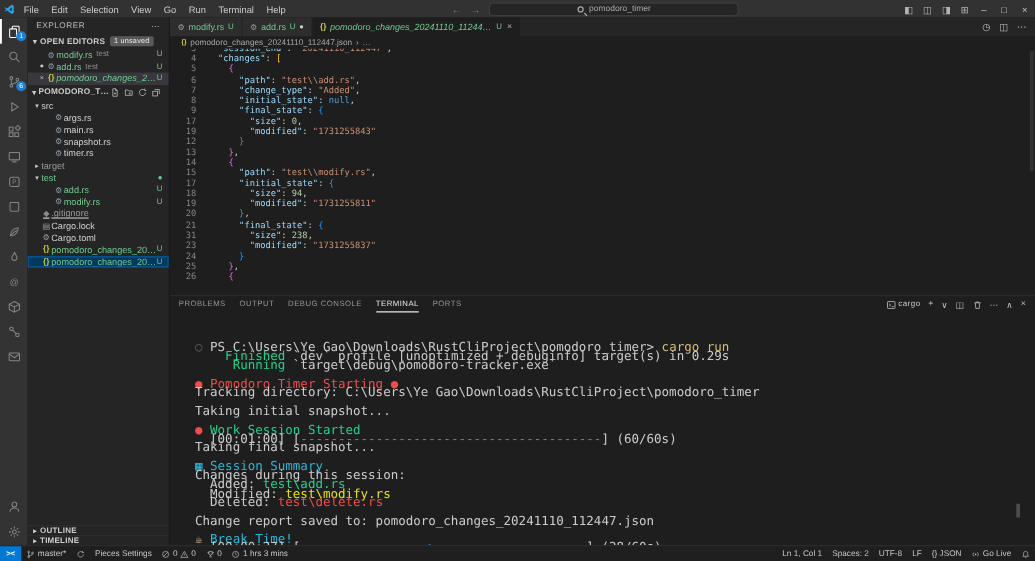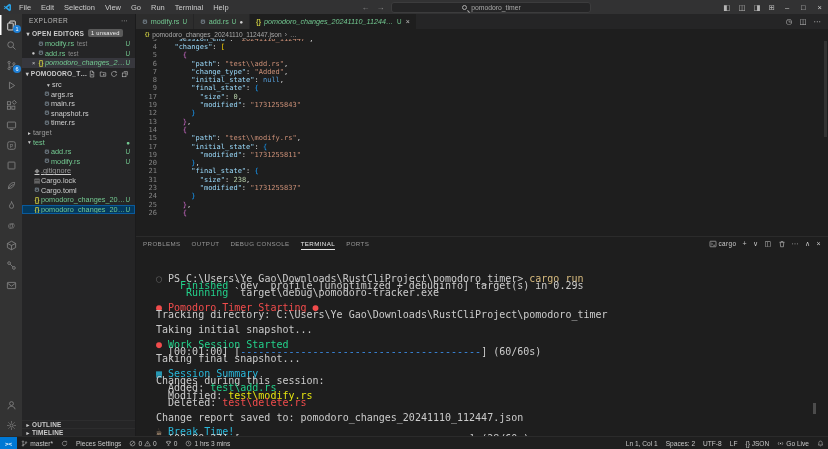--- a/index.html
+++ b/index.html
@@ -334,21 +334,21 @@
             </span>
             <span>
               <svg viewBox="0 0 16 16" width="8" height="8" fill="none" stroke="currentColor" stroke-width="1.2">
                 <rect x="2.5" y="6" width="7.5" height="7.5"></rect>
                 <path d="M5.5 3.2h7.3v7.3"></path>
               </svg>
             </span>
           </span>
       </div>
       <div id="file-tree">
-          <div class="row" style="padding-left: 4px; margin-left: 19px;">
+          <div class="row" style="padding-left: 4px;">
             <span class="chev">▾</span>
             <span class="lbl c-def">src</span>
           </div>
           <div class="row" style="padding-left: 14px;">
             <span class="chev"></span>
             <span class="ficon ico-rs">⚙</span>
             <span class="lbl c-def">args.rs</span>
           </div>
           <div class="row" style="padding-left: 14px;">
             <span class="chev"></span>
@@ -468,20 +468,21 @@
           <div class="cl"><span class="ln">7</span><span class="ct"><span class="tk-k">      "change_type"</span><span class="tk-p">: </span><span class="tk-s">"Added"</span><span class="tk-p">,</span></span></div>
           <div class="cl"><span class="ln">8</span><span class="ct"><span class="tk-k">      "initial_state"</span><span class="tk-p">: </span><span class="tk-kw">null</span><span class="tk-p">,</span></span></div>
           <div class="cl"><span class="ln">9</span><span class="ct"><span class="tk-k">      "final_state"</span><span class="tk-p">: </span><span class="tk-b3">{</span></span></div>
           <div class="cl"><span class="ln">17</span><span class="ct"><span class="tk-k">        "size"</span><span class="tk-p">: </span><span class="tk-n">0</span><span class="tk-p">,</span></span></div>
           <div class="cl"><span class="ln">19</span><span class="ct"><span class="tk-k">        "modified"</span><span class="tk-p">: </span><span class="tk-s">"1731255843"</span></span></div>
           <div class="cl"><span class="ln">12</span><span class="ct"><span class="tk-b3">      }</span></span></div>
           <div class="cl"><span class="ln">13</span><span class="ct"><span class="tk-b2">    }</span><span class="tk-p">,</span></span></div>
           <div class="cl"><span class="ln">14</span><span class="ct"><span class="tk-b2">    {</span></span></div>
           <div class="cl"><span class="ln">15</span><span class="ct"><span class="tk-k">      "path"</span><span class="tk-p">: </span><span class="tk-s">"test\\modify.rs"</span><span class="tk-p">,</span></span></div>
           <div class="cl"><span class="ln">17</span><span class="ct"><span class="tk-k">      "initial_state"</span><span class="tk-p">: </span><span class="tk-b3">{</span></span></div>
+          <div class="cl"><span class="ln">18</span><span class="ct"><span class="tk-k">        "size"</span><span class="tk-p">: </span><span class="tk-n">94</span><span class="tk-p">,</span></span></div>
           <div class="cl"><span class="ln">19</span><span class="ct"><span class="tk-k">        "modified"</span><span class="tk-p">: </span><span class="tk-s">"1731255811"</span></span></div>
           <div class="cl"><span class="ln">20</span><span class="ct"><span class="tk-b3">      }</span><span class="tk-p">,</span></span></div>
           <div class="cl"><span class="ln">21</span><span class="ct"><span class="tk-k">      "final_state"</span><span class="tk-p">: </span><span class="tk-b3">{</span></span></div>
           <div class="cl"><span class="ln">31</span><span class="ct"><span class="tk-k">        "size"</span><span class="tk-p">: </span><span class="tk-n">238</span><span class="tk-p">,</span></span></div>
           <div class="cl"><span class="ln">23</span><span class="ct"><span class="tk-k">        "modified"</span><span class="tk-p">: </span><span class="tk-s">"1731255837"</span></span></div>
           <div class="cl"><span class="ln">24</span><span class="ct"><span class="tk-b3">      }</span></span></div>
           <div class="cl"><span class="ln">25</span><span class="ct"><span class="tk-b2">    }</span><span class="tk-p">,</span></span></div>
           <div class="cl"><span class="ln">26</span><span class="ct"><span class="tk-b2">    {</span></span></div>
         </div>
       <div class="panel">

